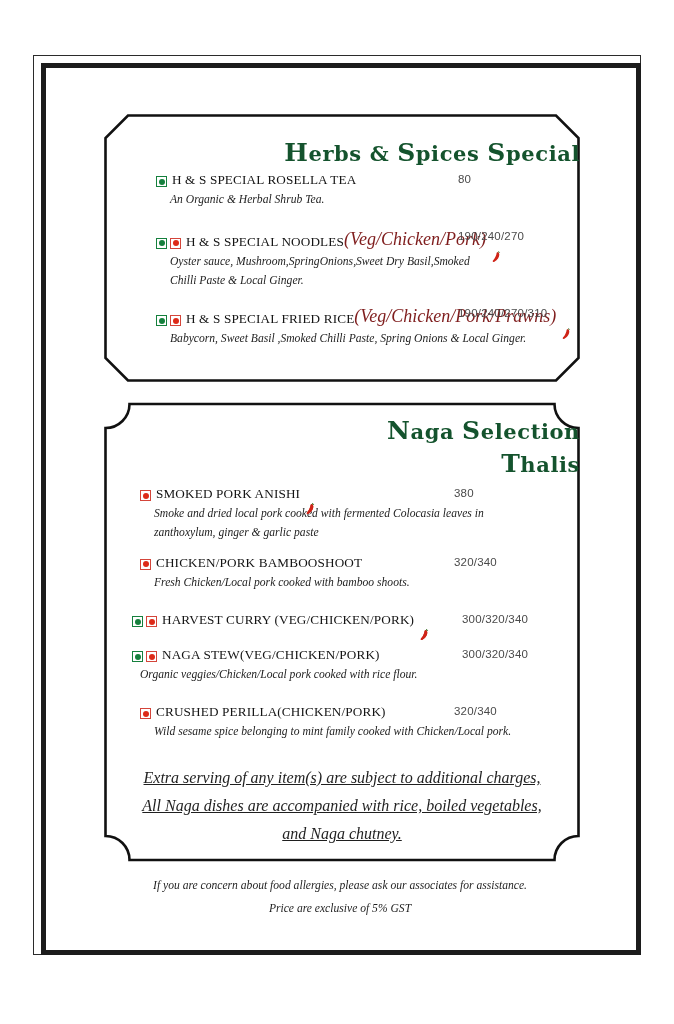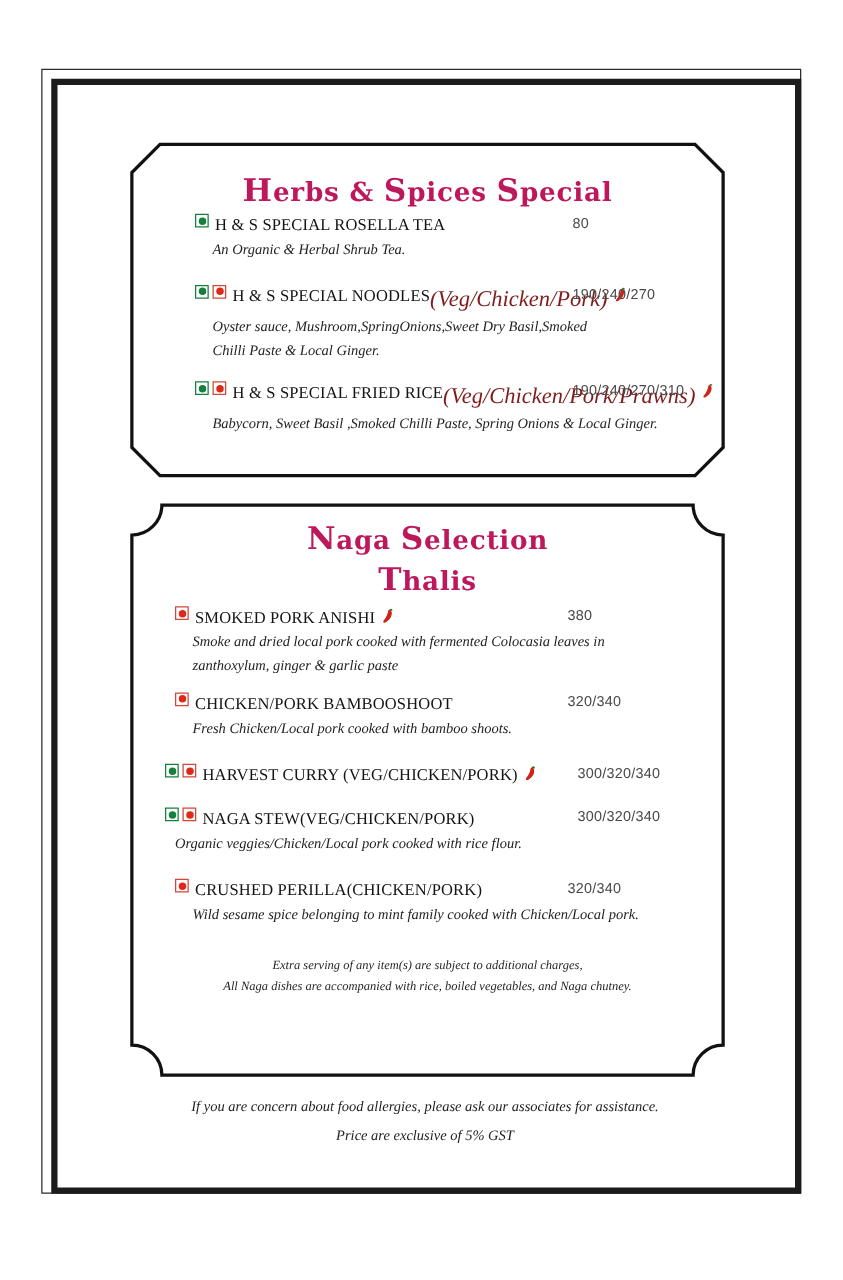--- a/index.html
+++ b/index.html
@@ -63,46 +63,46 @@
   }
   #panel-naga {
     left: 104px;
     top: 402px;
     width: 476px;
     height: 460px;
   }
 
   
   .section-title {
-    text-align: center;
+    text-align: right;
     font-family: "DejaVu Serif", "Liberation Serif", serif;
     font-weight: 700;
     font-size: 21px;
     letter-spacing: 0.6px;
-    color: #be185d;
+    color: #14532d;
     line-height: 1.32;
   }
   .section-title .drop {
     font-size: 25px;
   }
 
   
   .items {
     position: absolute;
     left: 0;
     top: 0;
     width: 100%;
   }
   .item {
     position: relative;
     padding-left: 24px;
   }
   .item-head {
     display: flex;
-    align-items: flex-start;
+    align-items: flex-end;
     white-space: nowrap;
   }
   .marks {
     display: inline-flex;
     align-items: center;
     gap: 3px;
     margin-right: 5px;
     position: relative;
     top: -1px;
     flex: 0 0 auto;
@@ -165,23 +165,24 @@
     margin-top: 3px;
     padding-left: 14px;
     max-width: 420px;
   }
 
   
   .panel-notes {
     text-align: center;
     font-family: "Liberation Serif", serif;
     font-style: italic;
-    font-size: 10px;
+    font-size: 16px;
     color: #1f1f1f;
     line-height: 1.75;
+    text-decoration: underline;
   }
   .footer-notes {
     position: absolute;
     left: 60px;
     top: 875px;
     width: 560px;
     text-align: center;
     font-family: "Liberation Serif", serif;
     font-style: italic;
     font-size: 11.6px;

